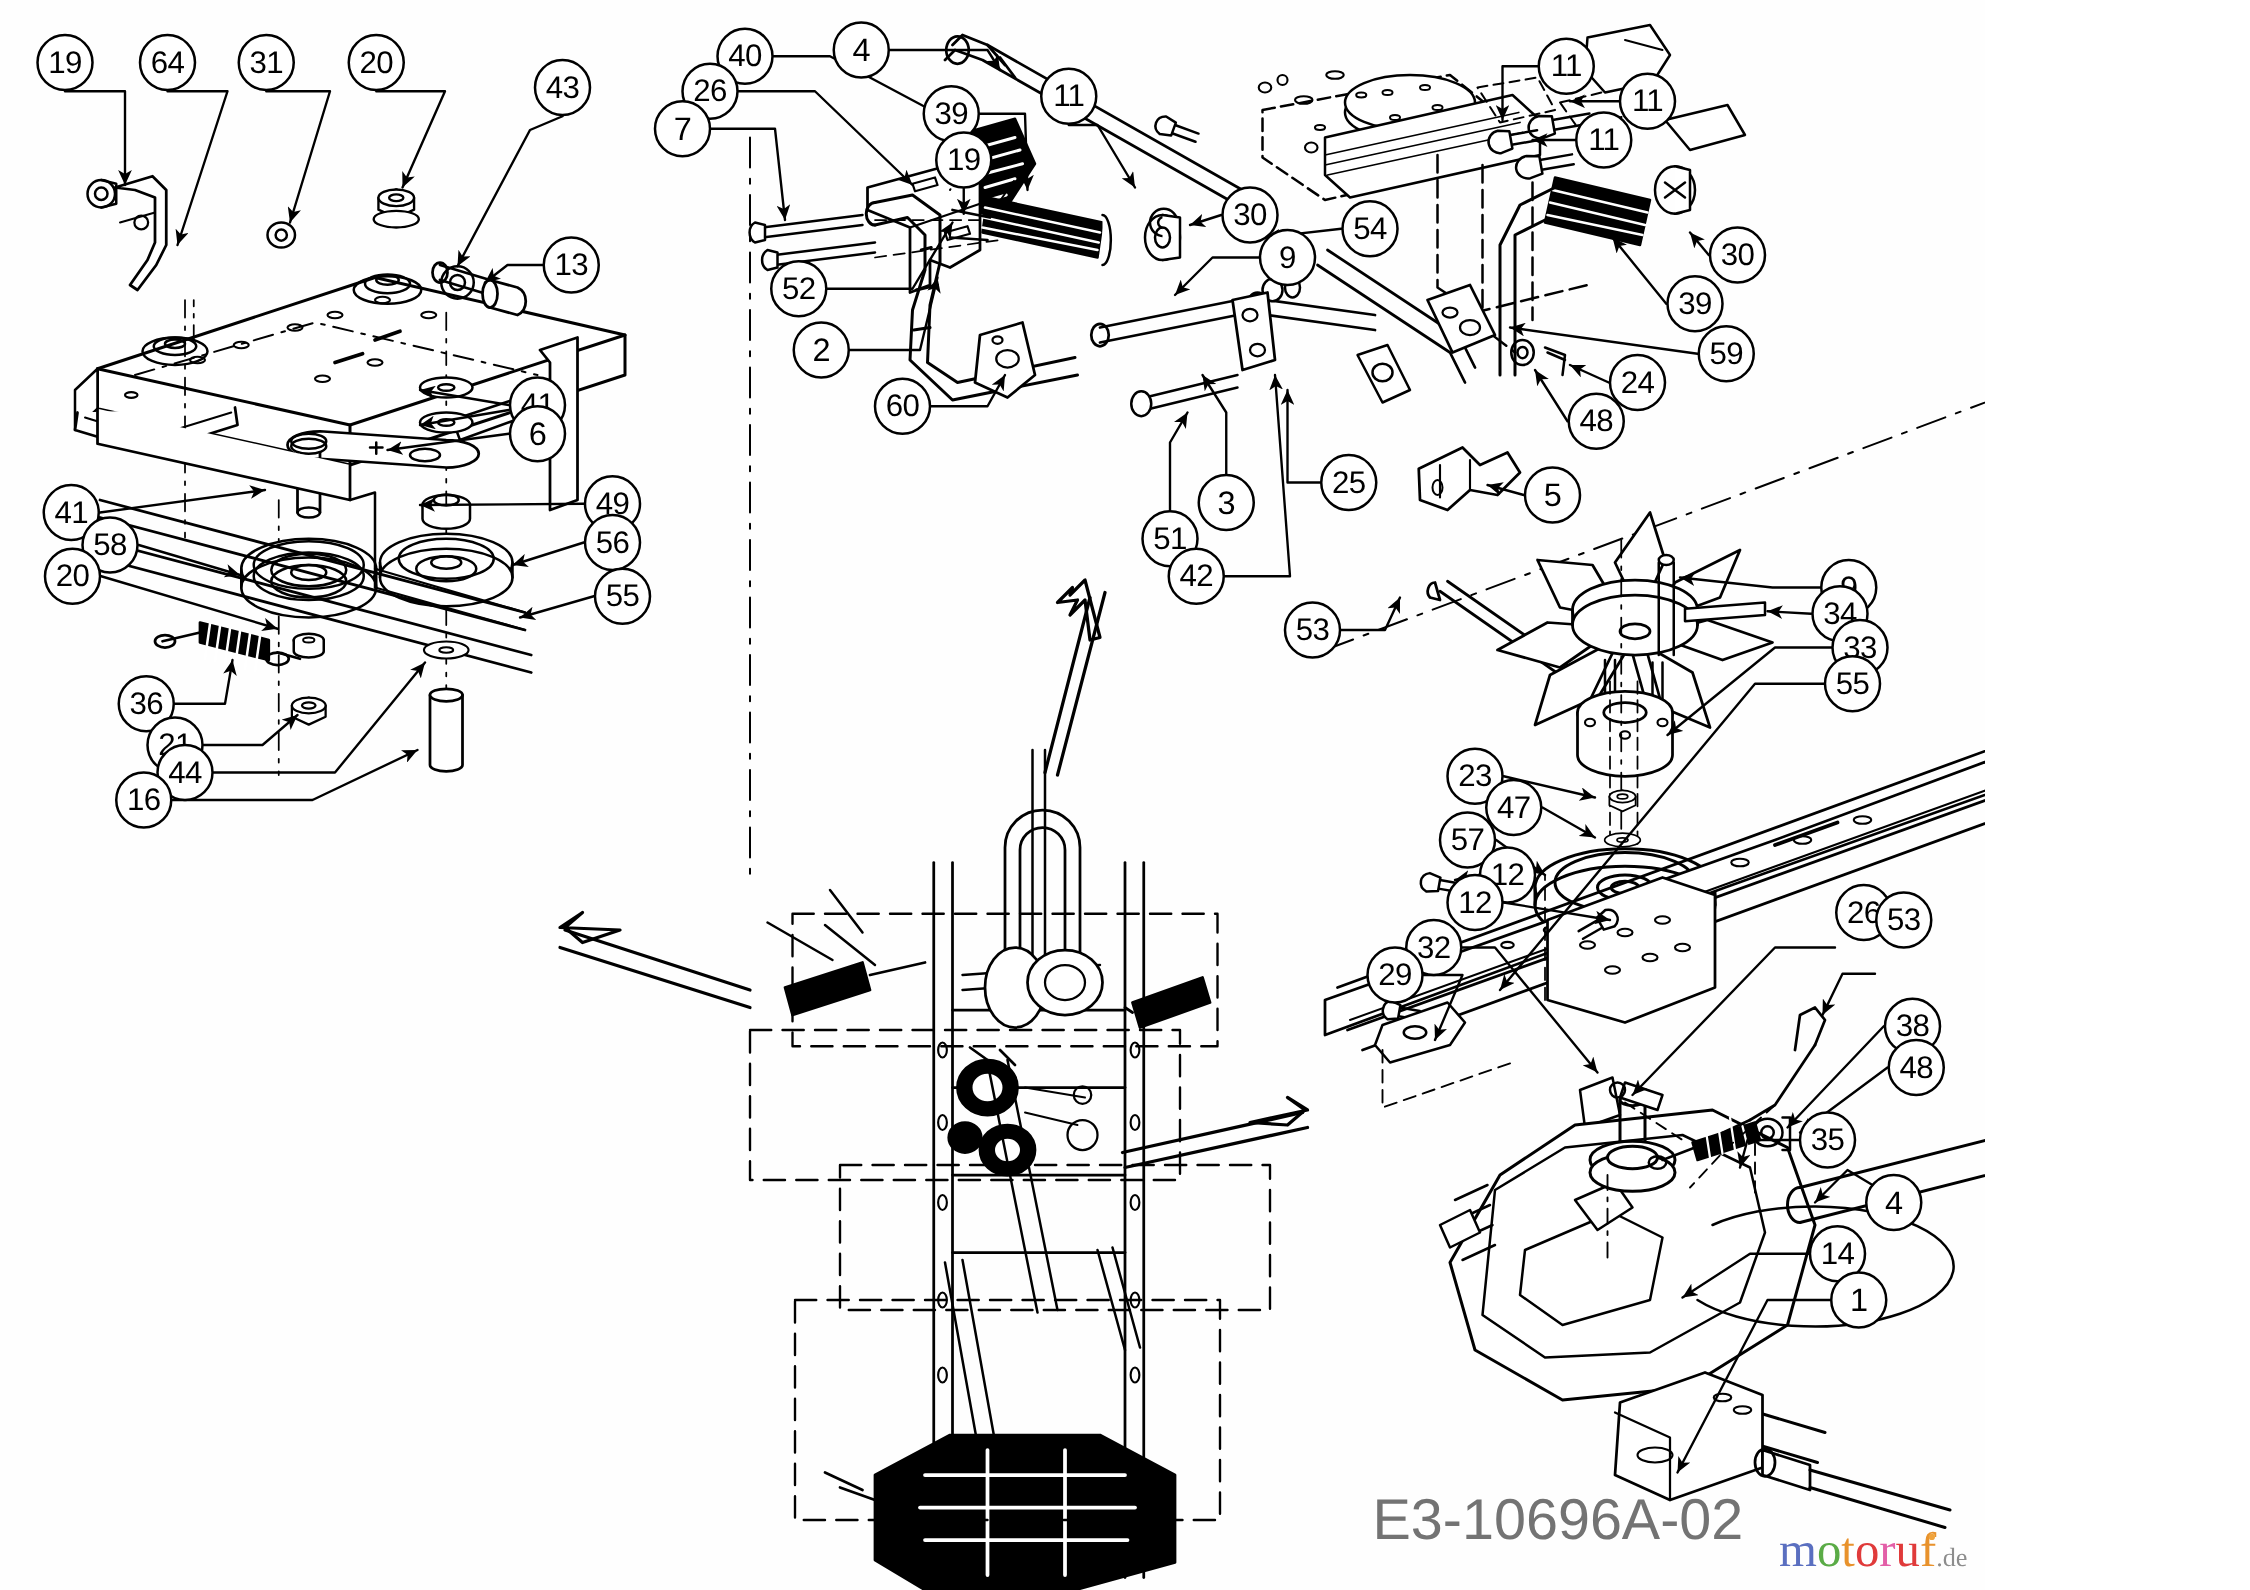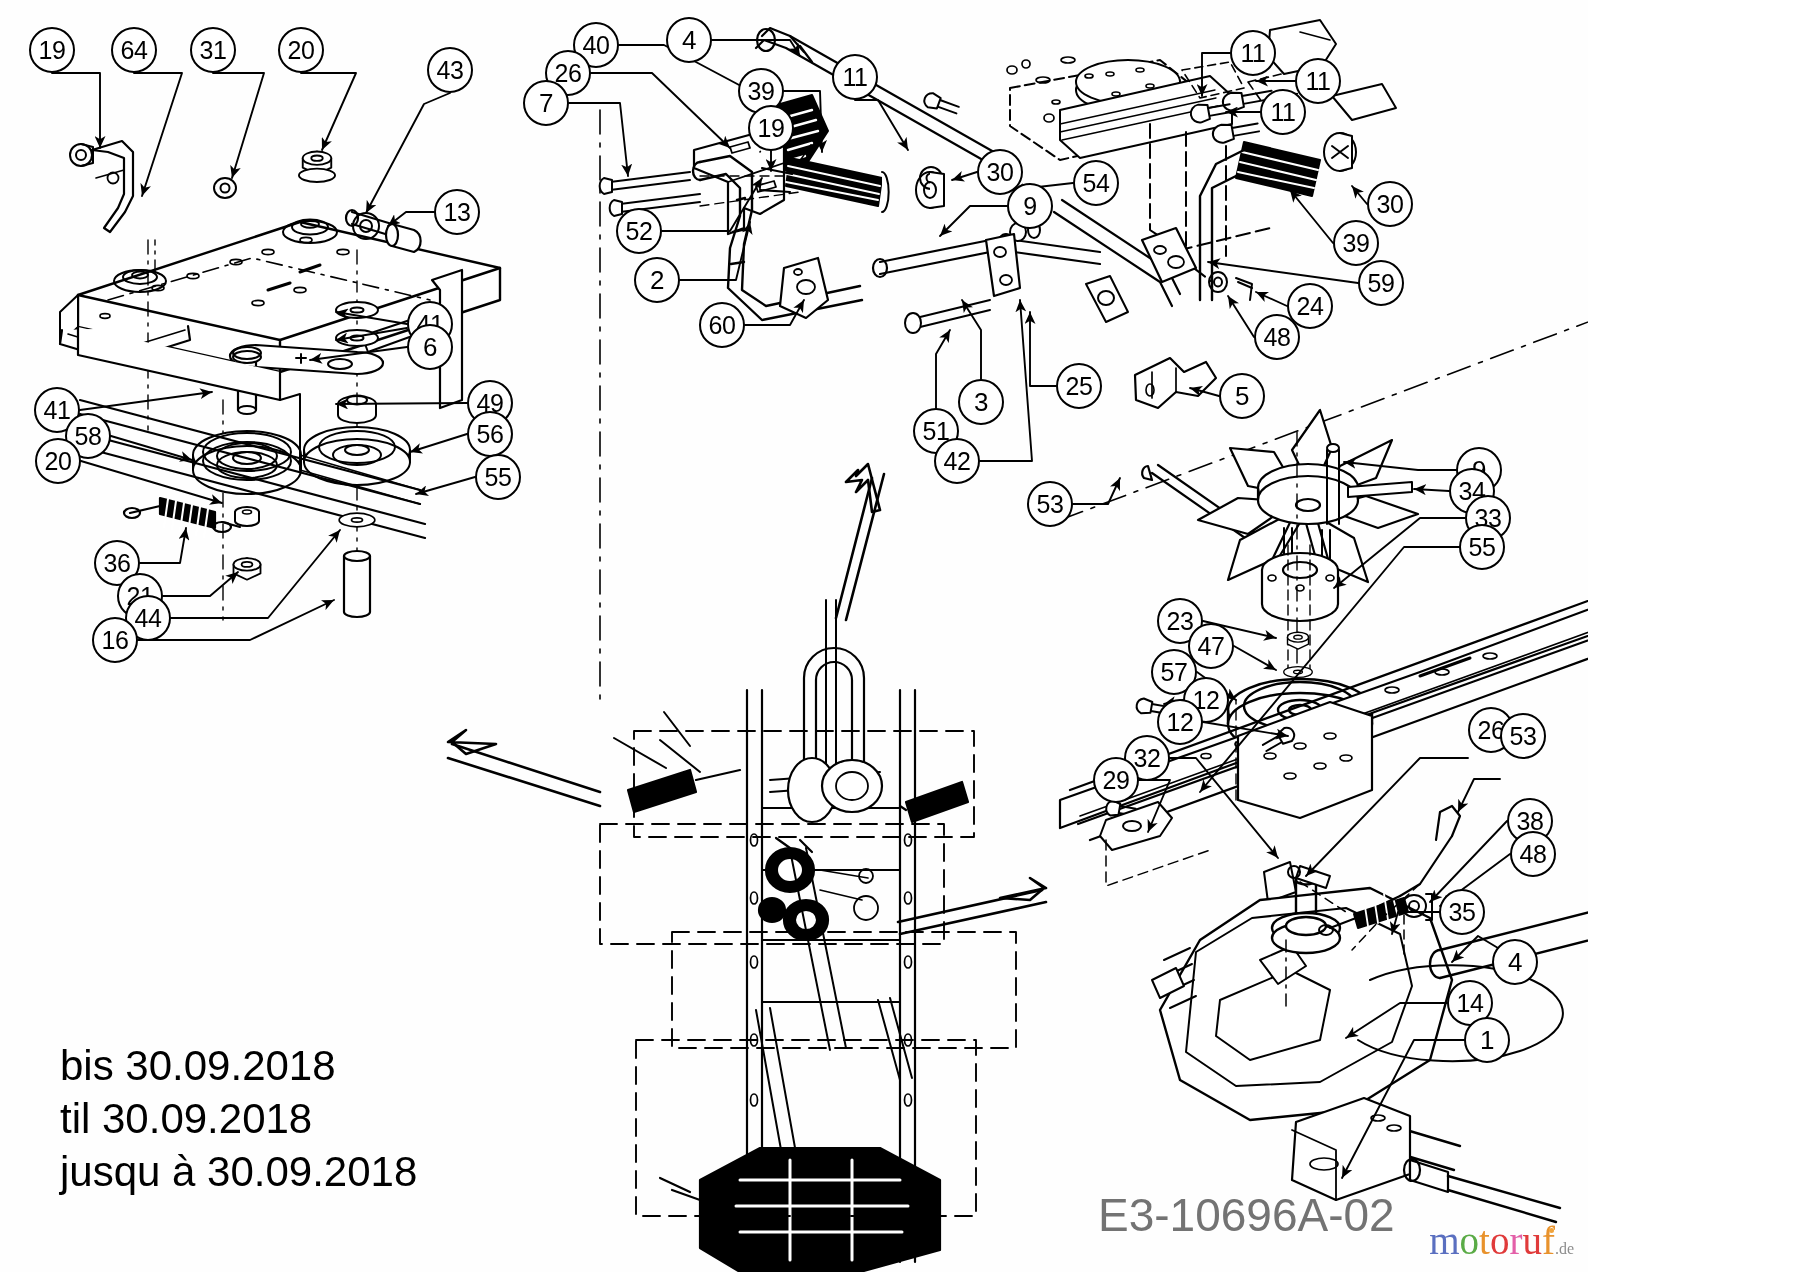--- a/index.html
+++ b/index.html
@@ -57,21 +57,21 @@
   #logo{
     position:absolute;
     right:14px;bottom:12px;
     font-family:"Liberation Serif",serif;
     font-size:39px;
     line-height:1;
     z-index:30;
     white-space:nowrap;
   }
   #logo .l{display:inline-block;}
-  #logo .de{font-size:16px;color:#8d8d8d;}
+  #logo .de{font-size:21px;color:#8d8d8d;}
   #logo .dot{
     position:relative;
     display:inline-block;
     width:0;height:0;
   }
   #logo .dot::after{
     content:"";
     position:absolute;
     left:-6px;top:-26px;
     width:5px;height:5px;
@@ -877,25 +877,20 @@
       <div class="callout" style="left: 1491px; top: 730px;">26</div>
       <div class="callout" style="left: 1523px; top: 736px;">53</div>
       <div class="callout" style="left: 1530px; top: 821px;">38</div>
       <div class="callout" style="left: 1533px; top: 854px;">48</div>
       <div class="callout" style="left: 1462px; top: 912px;">35</div>
       <div class="callout w1" style="left: 1515px; top: 962px;">4</div>
       <div class="callout" style="left: 1470px; top: 1003px;">14</div>
       <div class="callout w1" style="left: 1487px; top: 1040px;">1</div>
     </div>
 
-  <div id="dates">
-    <div>bis 30.09.2018</div>
-    <div>til 30.09.2018</div>
-    <div>jusqu à 30.09.2018</div>
-  </div>
 
   <div id="drawing-no">E3-10696A-02</div>
 
   <div id="logo">
     <span id="logo-letters"><span class="l" style="color: rgb(90, 111, 192);">m</span><span class="l" style="color: rgb(90, 171, 70);">o</span><span class="l" style="color: rgb(232, 146, 44);">t</span><span class="l" style="color: rgb(224, 58, 58);">o</span><span class="l" style="color: rgb(227, 95, 168);">r</span><span class="l" style="color: rgb(224, 58, 58);">u</span><span class="l" style="color: rgb(232, 146, 44);">f</span><span class="dot"></span></span><span class="de" style="color: rgb(141, 141, 141);">.de</span>
   </div>
 
 </div>
 
 </body></html>

